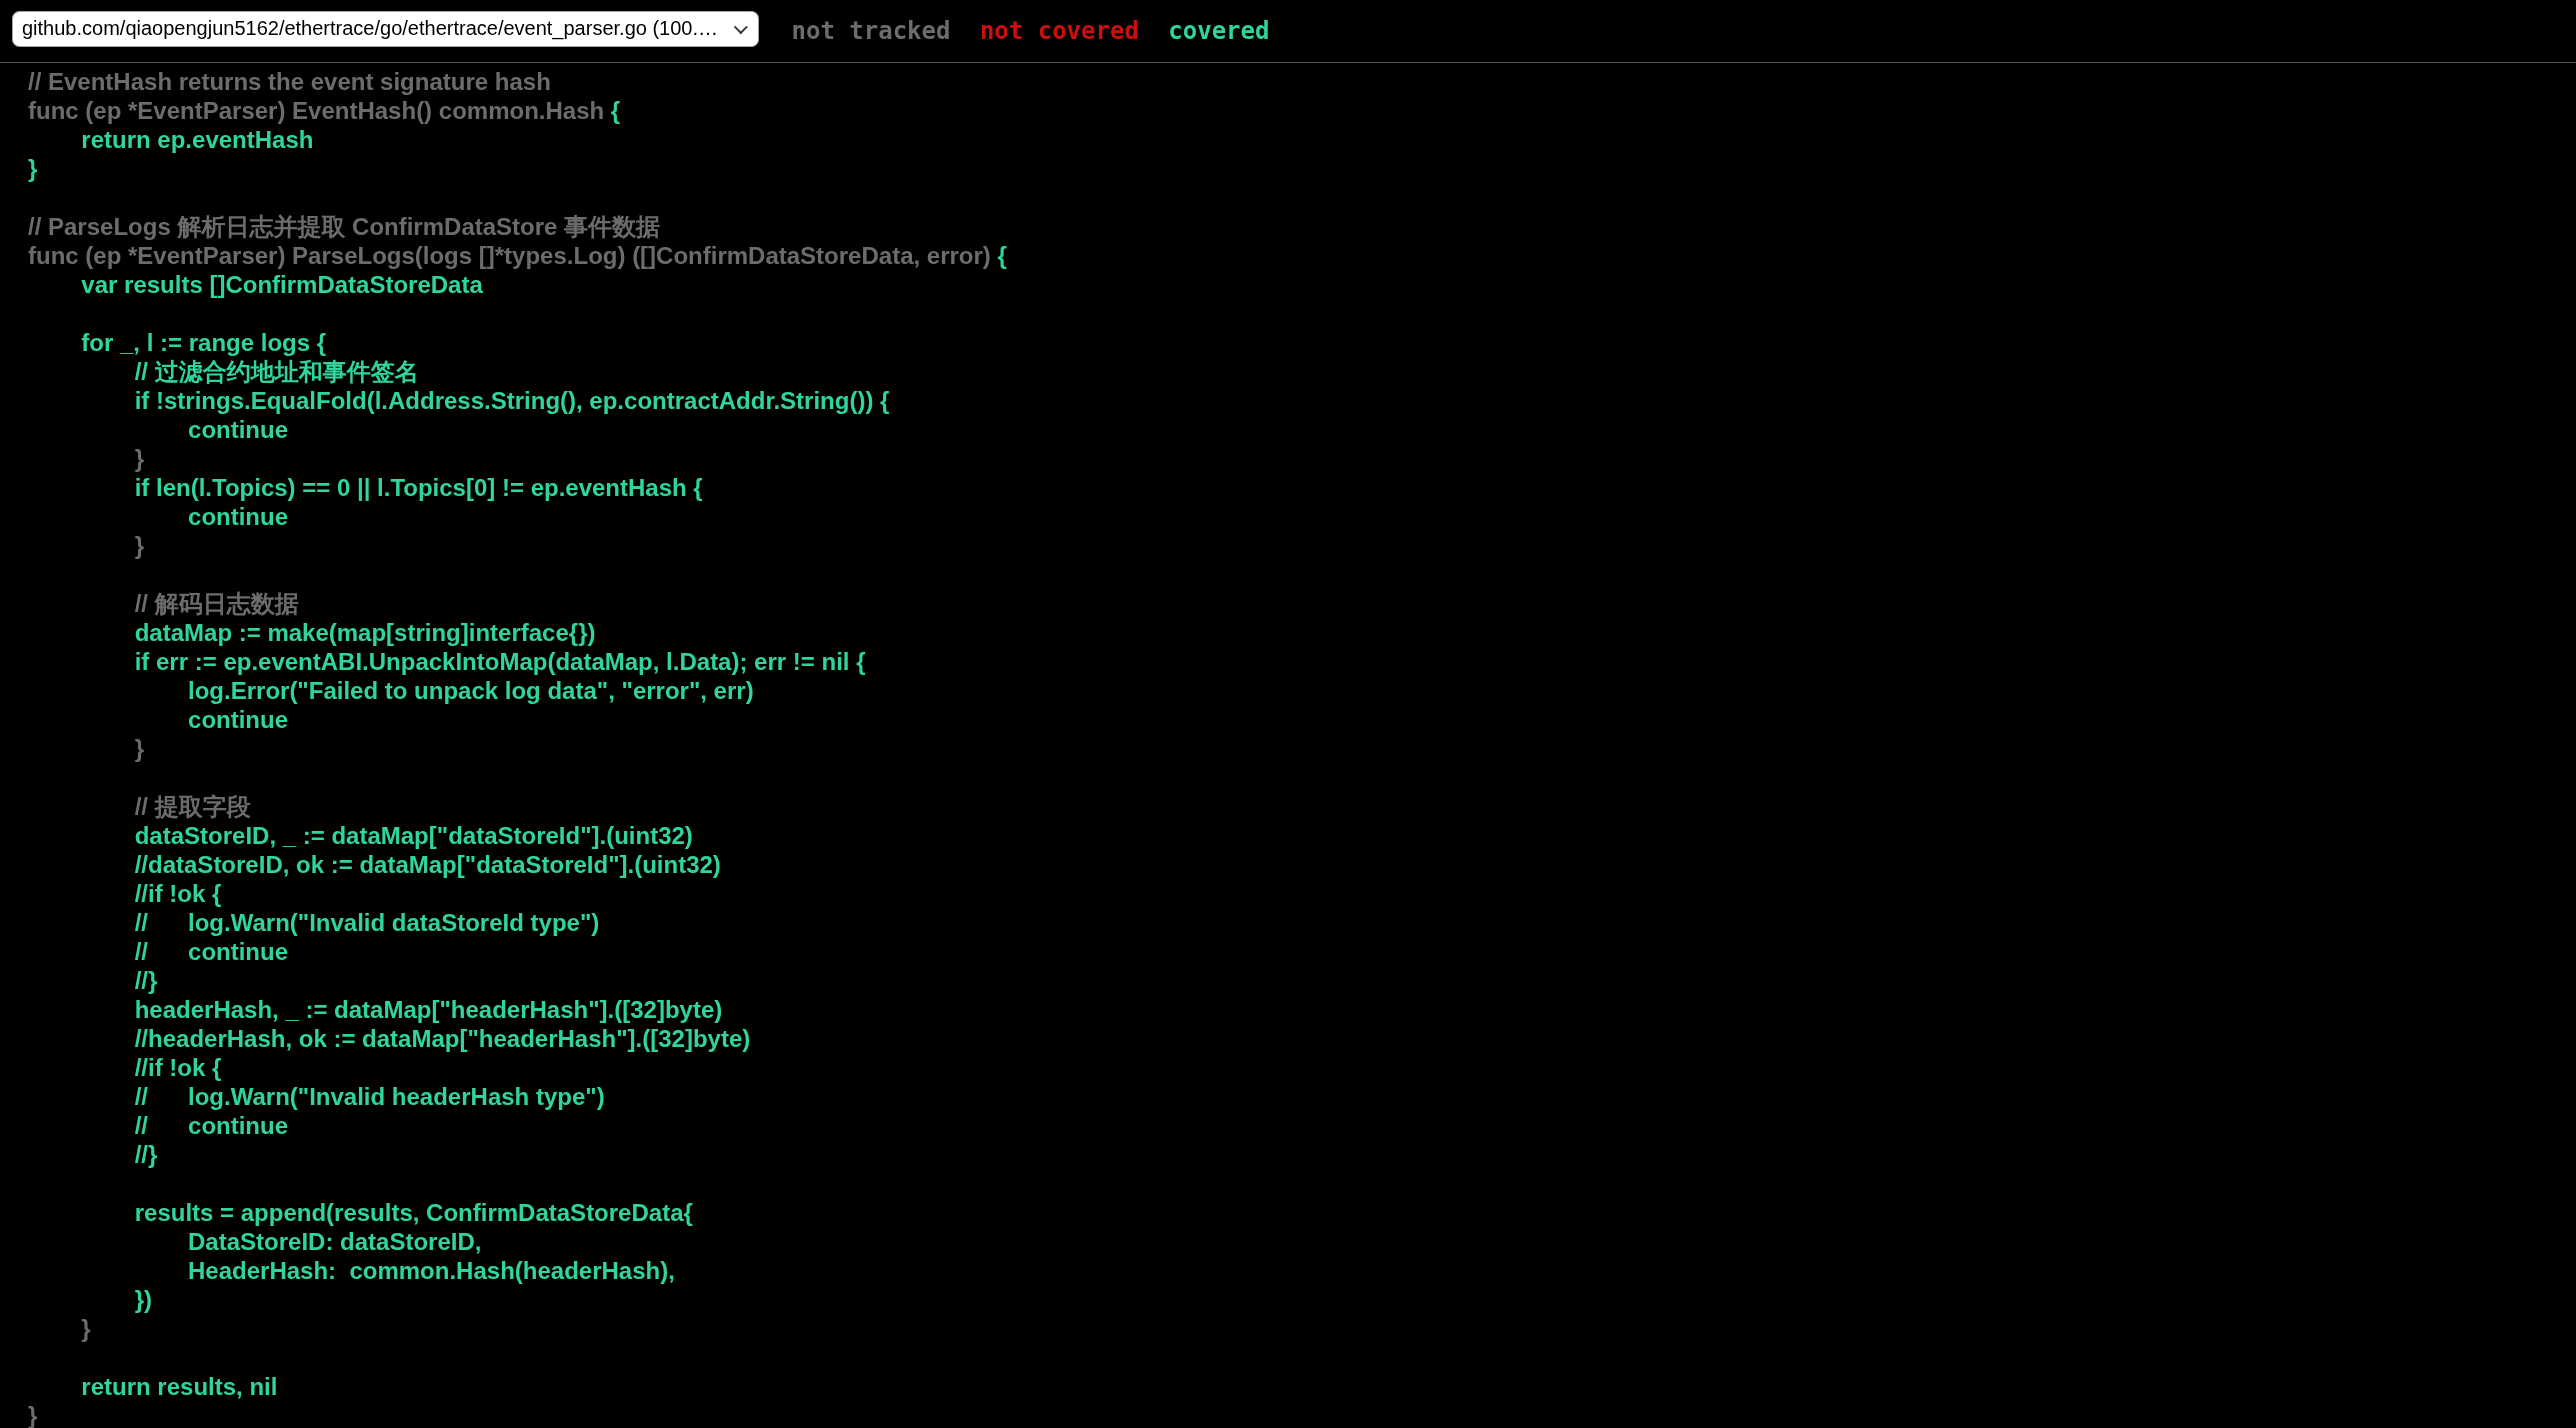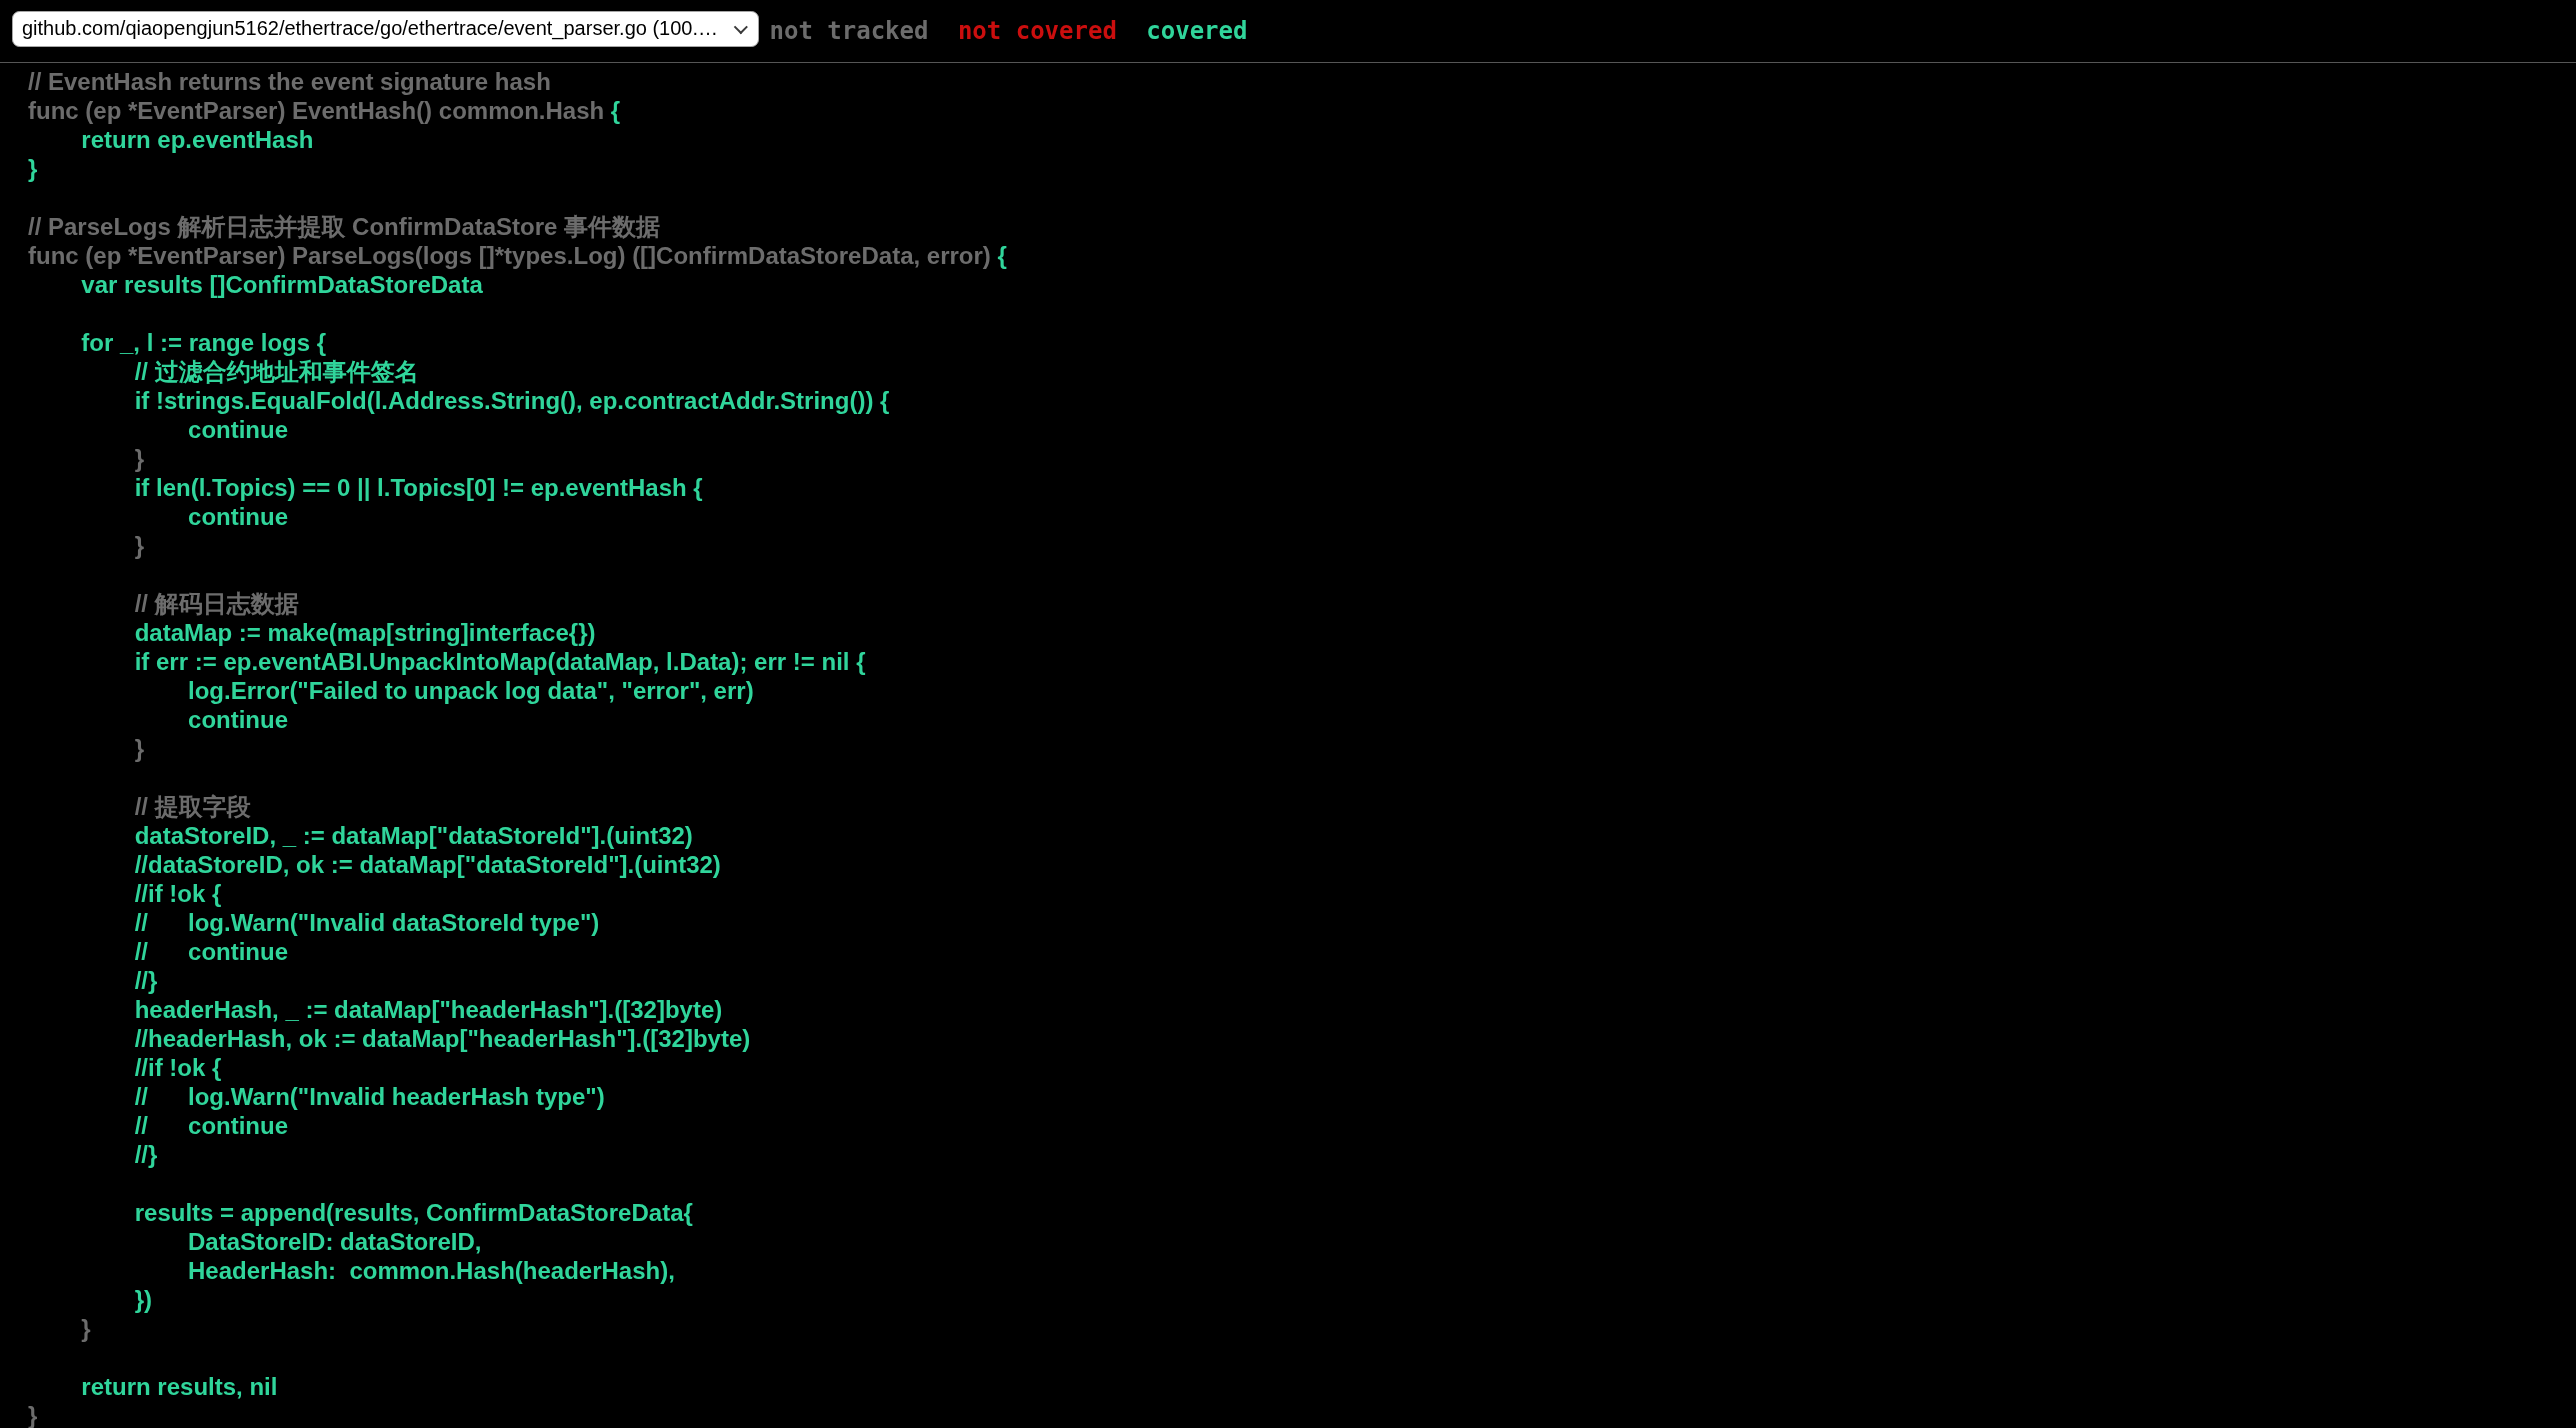--- a/index.html
+++ b/index.html
@@ -36,21 +36,21 @@
     overflow:hidden;text-overflow:ellipsis;white-space:nowrap;
   }
   .chevron{
     position:absolute;right:13.4px;top:11.2px;
     width:9.7px;height:9.7px;
     border-right:2.2px solid #3a3a3a;border-bottom:2.2px solid #3a3a3a;
     transform:rotate(45deg);
     pointer-events:none;
   }
   #legend{
-    margin-left:3px;
+    margin-left:25px;
     font-size:24px;
     white-space:pre;
   }
   #legend span{margin:0 7.5px;}
   .cov-untracked{color:var(--untracked);}
   .cov-covered{color:var(--covered);}
   .cov-uncovered{color:var(--uncovered);}
   #content{padding:51px 0 0 12px;}
   pre#code{
     margin:16px;

